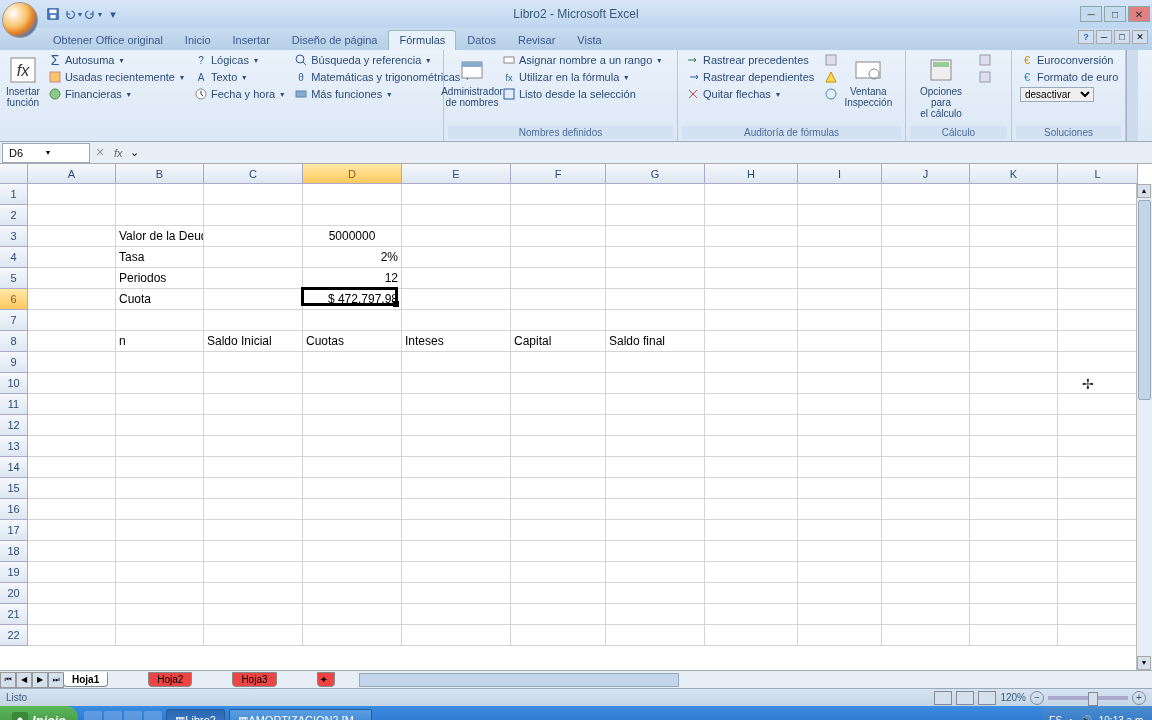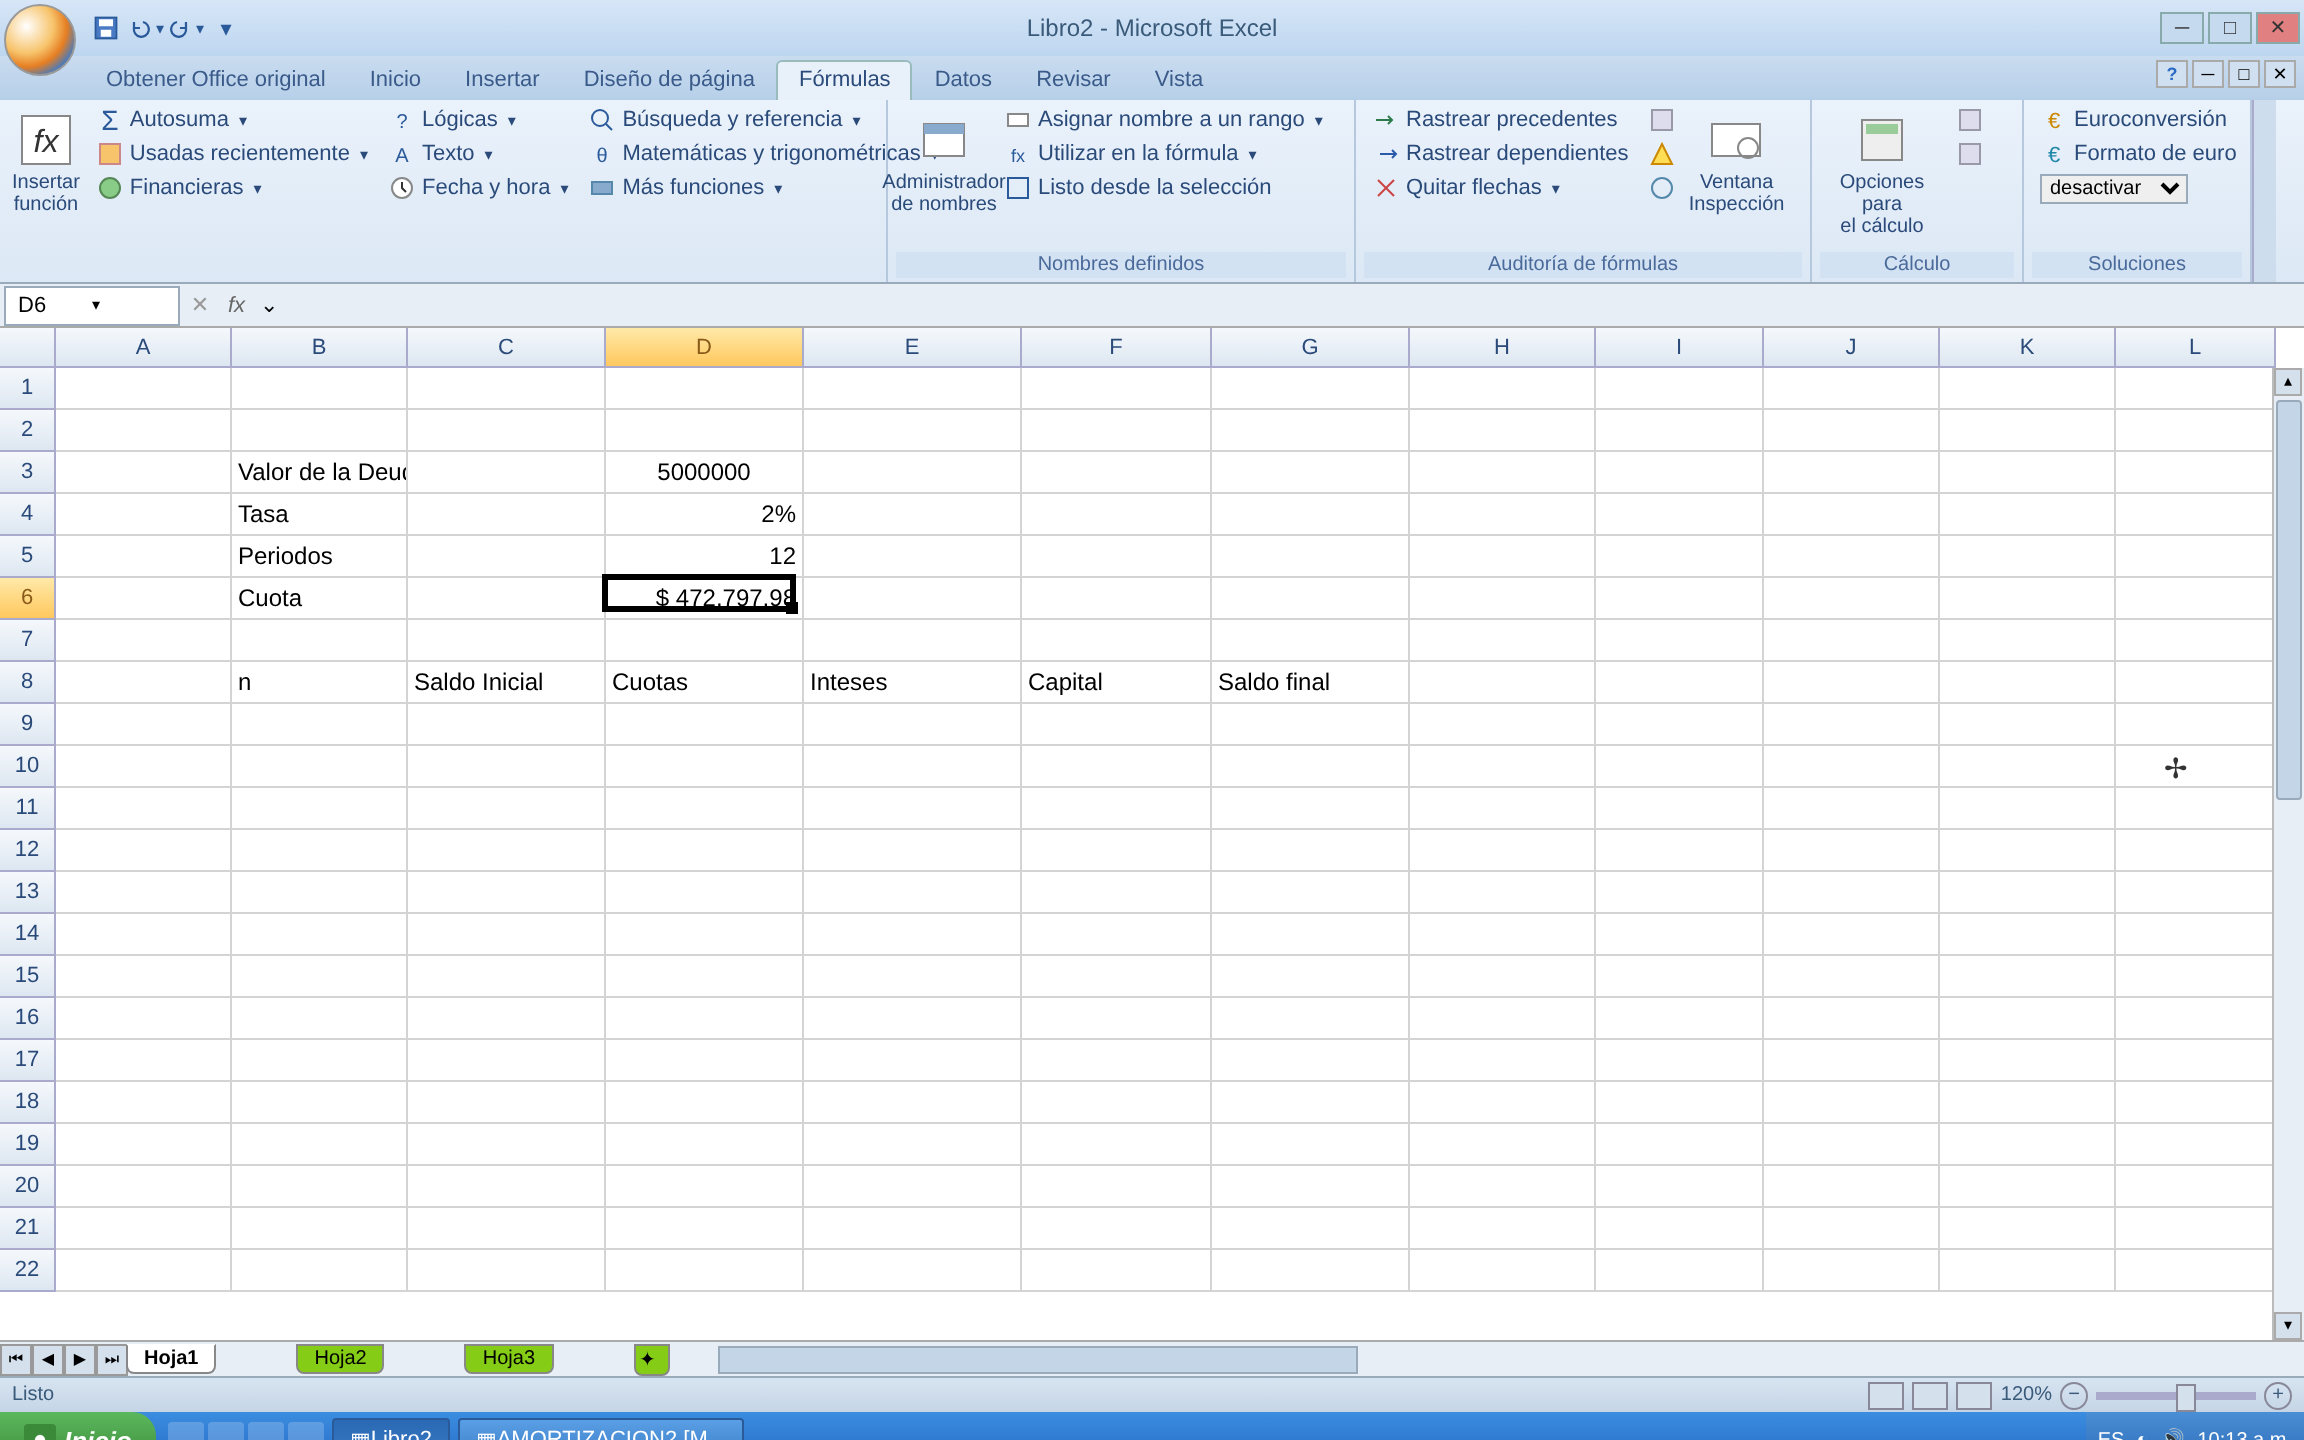--- a/index.html
+++ b/index.html
@@ -61,21 +61,21 @@
 .vscroll { position: absolute; right: 0; top: 20px; width: 16px; bottom: 0; background: #e8eef5; border-left: 1px solid #bbb; }
 .vscroll-thumb { position: absolute; left: 1px; right: 1px; top: 16px; height: 200px; background: #c5d5e8; border: 1px solid #9ab; border-radius: 2px; }
 .scroll-btn { width: 14px; height: 14px; background: #d5e0ed; border: 1px solid #aaa; position: absolute; left: 0; font-size: 8px; text-align: center; line-height: 12px; }
 
 
 .sheet-tabs-row { height: 18px; background: #e8eef5; display: flex; align-items: center; border-top: 1px solid #aaa; }
 .tab-nav { display: flex; }
 .tab-nav-btn { width: 16px; height: 16px; border: 1px solid #999; background: #d5e0ed; font-size: 8px; display: flex; align-items: center; justify-content: center; cursor: pointer; }
 .sheet-tab { padding: 1px 8px; background: #fff; border: 1px solid #888; border-radius: 0 0 4px 4px; font-size: 10px; cursor: pointer; margin-left: -1px; }
 .sheet-tab.active { background: #fff; font-weight: bold; border-top: 1px solid #fff; }
-.sheet-tab.inactive { background: #84cc16; margin-left: 40px; }
+.sheet-tab.inactive { background: #ef4444; margin-left: 40px; }
 .hscroll { flex: 1; height: 14px; background: #e8eef5; margin-left: 8px; position: relative; }
 .hscroll-thumb { position: absolute; left: 16px; width: 320px; top: 0; bottom: 0; background: #c5d5e8; border: 1px solid #9ab; }
 
 
 .status-bar { height: 18px; background: linear-gradient(#d7e4f2, #c5d5e5); display: flex; align-items: center; padding: 0 6px; font-size: 10px; color: #3a5a7a; border-top: 1px solid #9ab; }
 .status-right { margin-left: auto; display: flex; align-items: center; gap: 4px; }
 .view-btn { width: 18px; height: 14px; border: 1px solid #889; background: #d5e0ed; }
 .zoom-slider { width: 80px; height: 4px; background: #aac; position: relative; }
 .zoom-slider::after { content: ''; position: absolute; left: 40px; top: -4px; width: 8px; height: 12px; background: #d5e0ed; border: 1px solid #889; }
 

